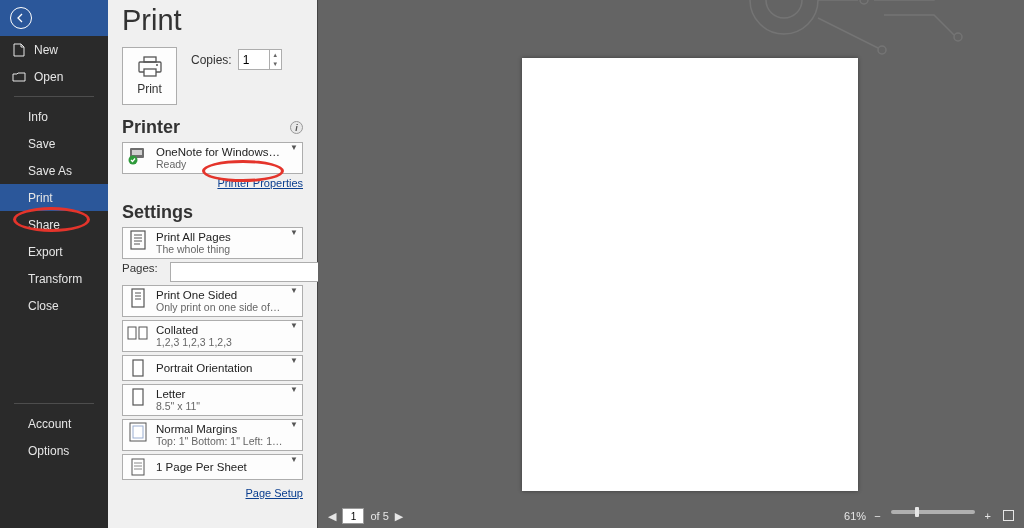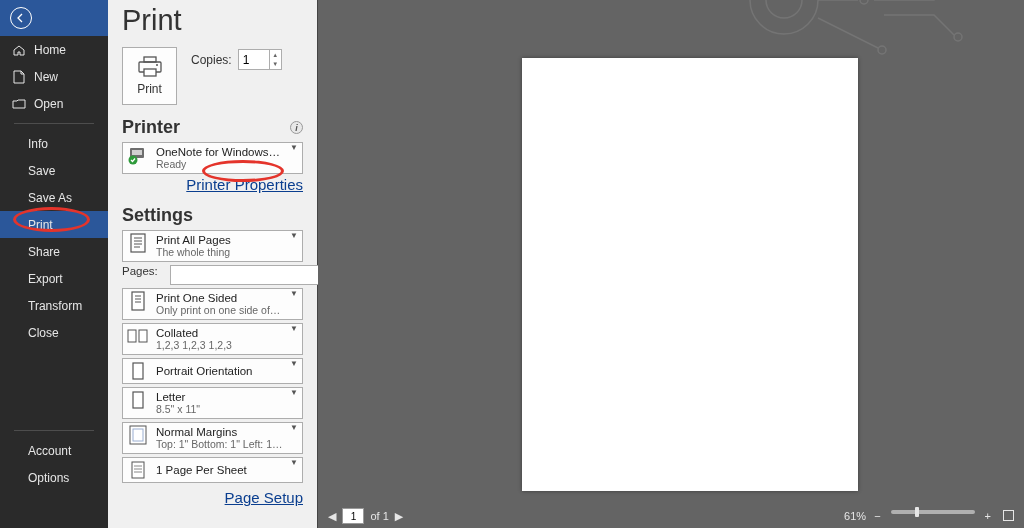--- a/index.html
+++ b/index.html
@@ -24,21 +24,21 @@
   .section-h{font-size:18px;font-weight:700;color:#333;margin:12px 0 4px 0;display:flex;justify-content:space-between;align-items:center}
   .info-dot{width:13px;height:13px;border-radius:50%;background:#e8e8e8;border:1px solid #999;display:flex;align-items:center;justify-content:center;font-size:9px;font-style:italic;color:#555}
   .dropdown{width:100%;height:32px;border:1px solid #adadad;background:#fdfdfd;display:flex;padding:0 3px;gap:6px;cursor:pointer;position:relative}
   .dropdown .dd-icon{width:24px;height:24px;flex:0 0 24px;display:flex;align-items:center;justify-content:center}
   .dropdown .dd-text{flex:1;display:flex;flex-direction:column;justify-content:center;line-height:1.1;overflow:hidden}
   .dd-text .l1{font-size:11.5px;color:#222;white-space:nowrap;overflow:hidden;text-overflow:ellipsis}
   .dd-text .l2{font-size:10.5px;color:#666;white-space:nowrap;overflow:hidden;text-overflow:ellipsis}
   .dd-chevron{width:10px;flex:0 0 10px;color:#555;font-size:8px;text-align:center}
   .dd-single{height:26px}
   .link-right{text-align:right;margin-top:2px}
-  .link-right a{color:#0a3e8f;font-size:15px;text-decoration:underline;cursor:pointer}
+  .link-right a{color:#0a3e8f;font-size:11px;text-decoration:underline;cursor:pointer}
   .pages-row{display:flex;align-items:flex-start;gap:12px;margin-top:0}
   .pages-row label{font-size:11.5px;color:#333}
   .pages-row input{flex:1;height:20px;border:1px solid #adadad;background:#fff;padding:0 4px;font-size:11px}
   .settings-stack{display:flex;flex-direction:column;gap:3px}
   .preview{position:absolute;left:318px;top:0;right:0;height:528px;background:#646464}
   .preview-page{position:absolute;left:204px;top:58px;width:336px;height:433px;background:#fff;box-shadow:0 0 4px rgba(0,0,0,.4)}
   .decor1{position:absolute;right:40px;top:-60px;width:260px;height:120px;opacity:.30;pointer-events:none}
   .navbar{position:absolute;left:0;right:0;bottom:0;height:24px;background:#646464;display:flex;align-items:center;padding:0 10px;justify-content:space-between}
   .navbar-left{display:flex;align-items:center;gap:6px;color:#e6e6e6;font-size:11px}
   .navbar-left .pg-input{width:22px;height:16px;background:#fff;border:1px solid #999;font-size:10px;text-align:center}
@@ -57,28 +57,20 @@
 <div class="sidebar">
   <div class="back-strip">
     <div class="back-circle">
       <svg width="10" height="10" viewBox="0 0 10 10">
           <path d="M6 1L2 5l4 4" stroke="#fff" stroke-width="1.3" fill="none"></path>
         </svg>
     </div>
   </div>
   <div class="nav-item">
     <span class="nav-icon">
-        <svg width="14" height="14" viewBox="0 0 14 14">
-          <path d="M2 7l5-4 5 4v5H8V9H6v3H2z" fill="none" stroke="#e6e6e6" stroke-width="1"></path>
-        </svg>
-      </span>
-    <span>Home</span>
-  </div>
-  <div class="nav-item">
-    <span class="nav-icon">
         <svg width="12" height="14" viewBox="0 0 12 14">
           <path d="M1 1h7l3 3v9H1z" fill="none" stroke="#e6e6e6" stroke-width="1"></path>
           <path d="M8 1v3h3" fill="none" stroke="#e6e6e6" stroke-width="1"></path>
         </svg>
       </span>
     <span>New</span>
   </div>
   <div class="nav-item">
     <span class="nav-icon">
         <svg width="14" height="12" viewBox="0 0 14 12">
@@ -302,21 +294,21 @@
       <path d="M160 75h50l20 20"></path>
         <circle cx="234" cy="97" r="4"></circle>
     </g>
   </svg>
   <div class="preview-page"></div>
 
   <div class="navbar">
     <div class="navbar-left">
       <span class="triangle">◀</span>
       <input class="pg-input" value="1" style="">
-      <span>of 1</span>
+      <span>of 5</span>
       <span class="triangle">▶</span>
     </div>
     <div class="navbar-right">
       <span>61%</span>
       <span style="cursor:pointer">−</span>
       <div class="zoom-slider">
           <div class="thumb"></div>
         </div>
       <span style="cursor:pointer">+</span>
       <span style="border:1px solid #e6e6e6;width:11px;height:11px;display:inline-block;margin-left:4px;cursor:pointer"></span>

